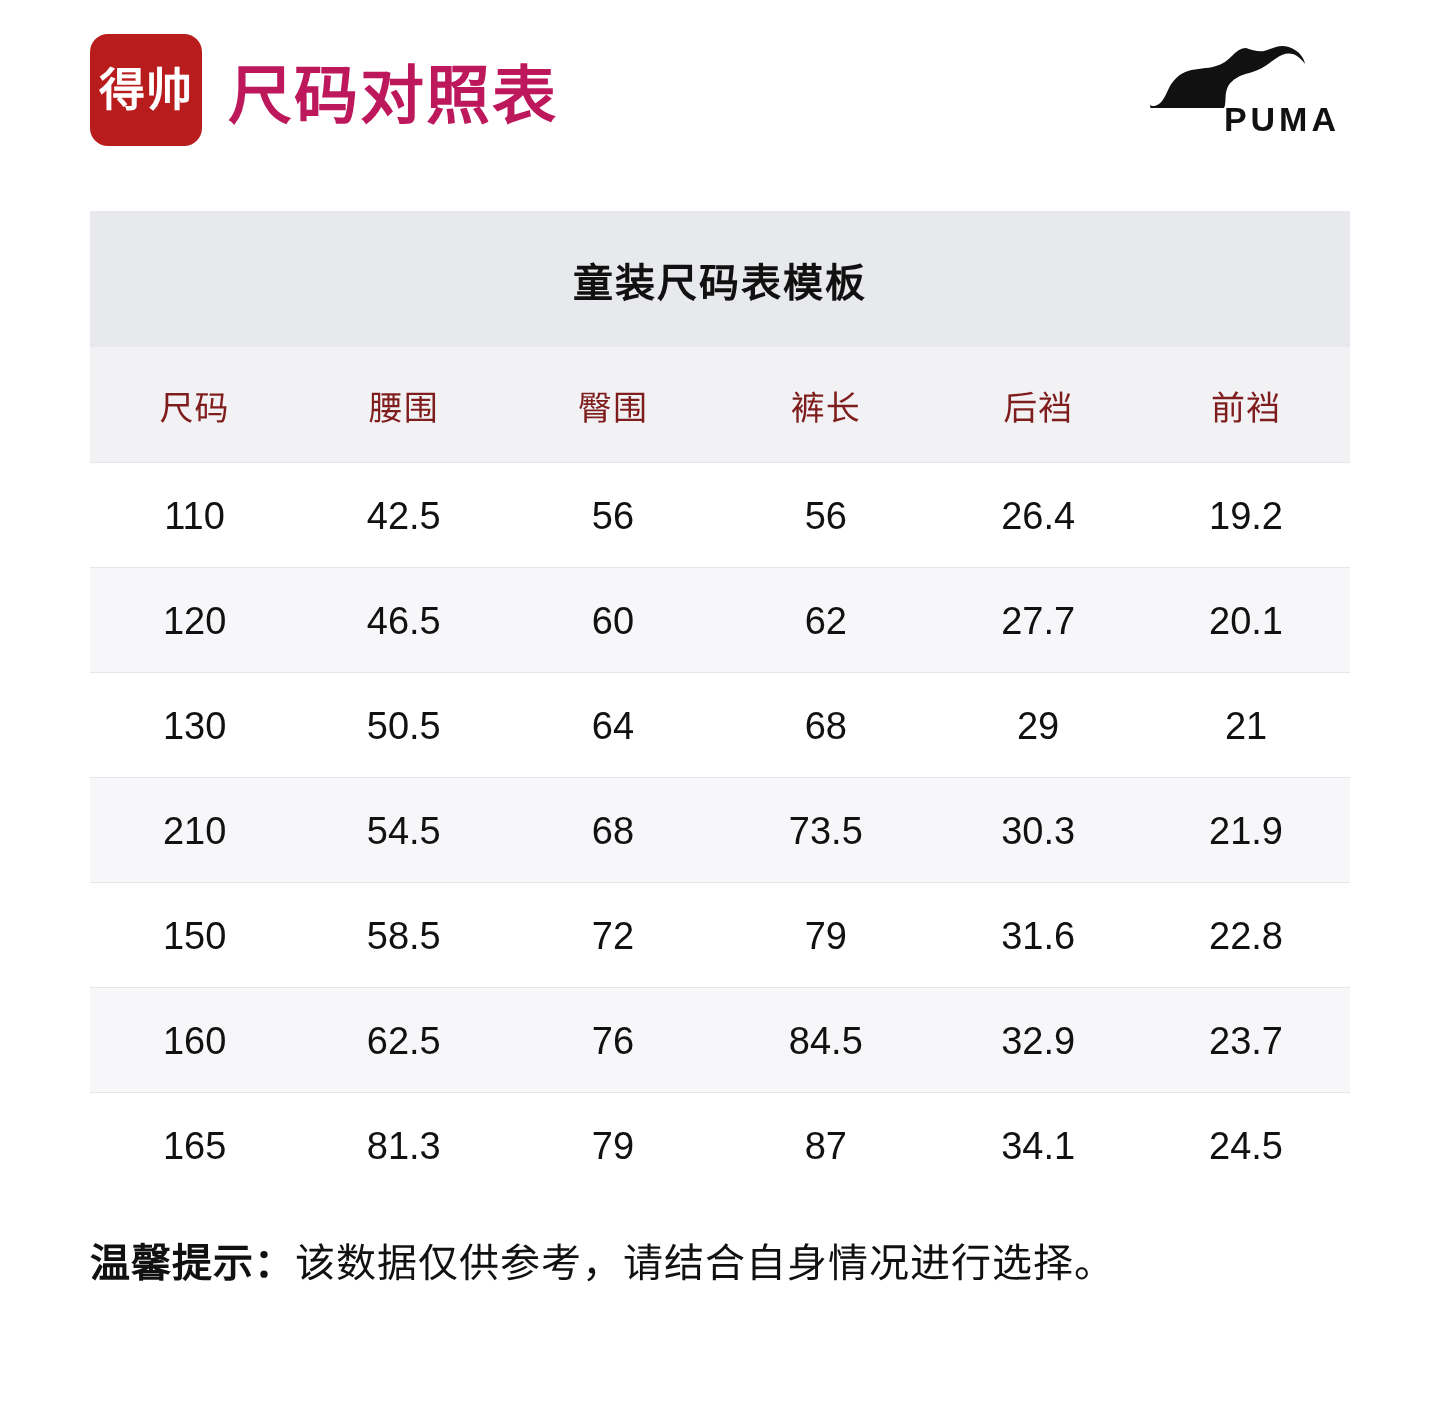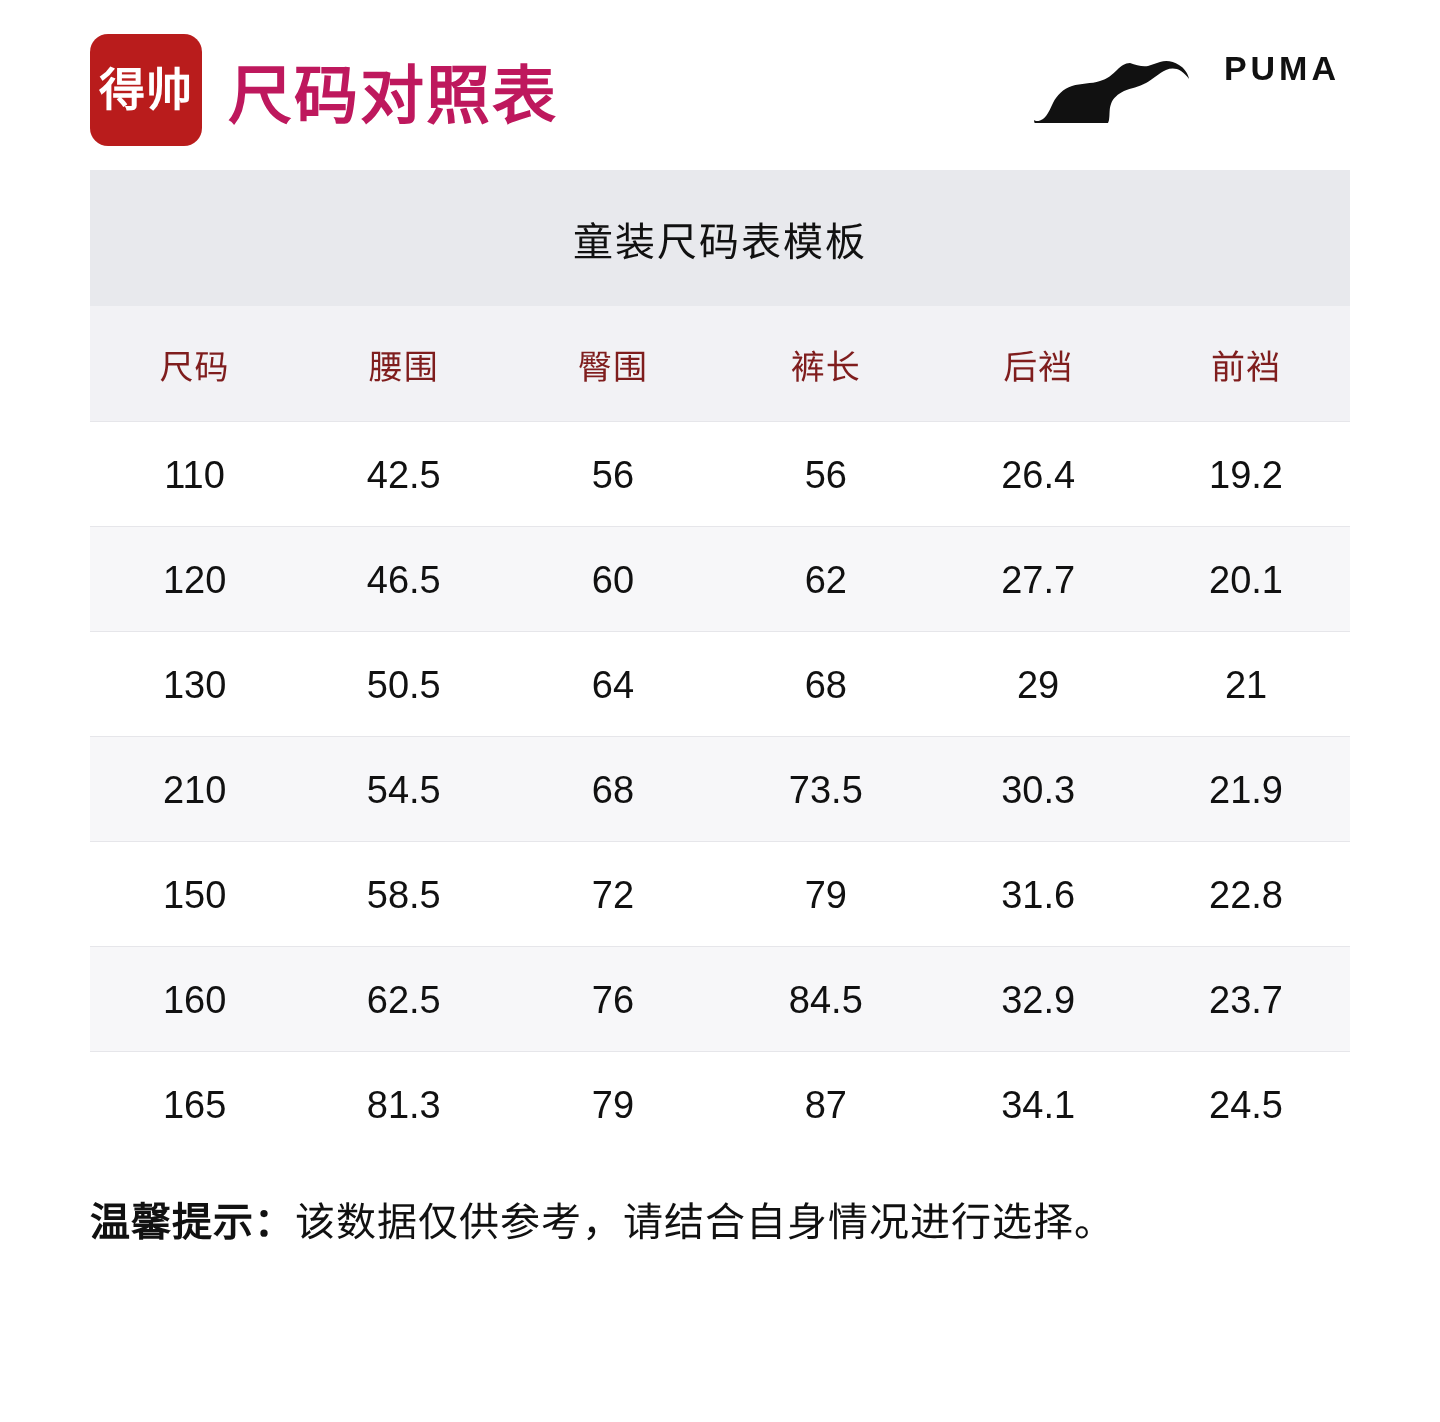--- a/index.html
+++ b/index.html
@@ -54,22 +54,22 @@
     font-size: 64px;
     font-weight: bold;
     margin-left: 26px;
     letter-spacing: 2px;
     color: #be185d;
     white-space: nowrap;
   }
   .logo-wrap {
     margin-left: auto;
     display: flex;
-    flex-direction: row;
-    align-items: flex-start;
+    flex-direction: column;
+    align-items: flex-end;
     justify-content: center;
     padding-right: 10px;
   }
   .puma-cat {
     display: block;
   }
   .puma-word {
     font-size: 34px;
     font-weight: bold;
     letter-spacing: 4px;
@@ -84,24 +84,25 @@
   }
   table.size-table {
     width: 100%;
     border-collapse: collapse;
     table-layout: fixed;
   }
   table.size-table caption {
     caption-side: top;
     background: #e8e9ed;
     font-size: 40px;
-    font-weight: 400;
+    font-weight: 700;
     color: #111111;
     padding: 40px 0 38px 0;
     letter-spacing: 2px;
+    margin-top: 41px;
   }
   table.size-table th {
     background: #f2f2f5;
     font-size: 34px;
     font-weight: 400;
     color: #7f1d1d;
     padding: 34px 0 32px 0;
     text-align: center;
     letter-spacing: 1px;
   }

